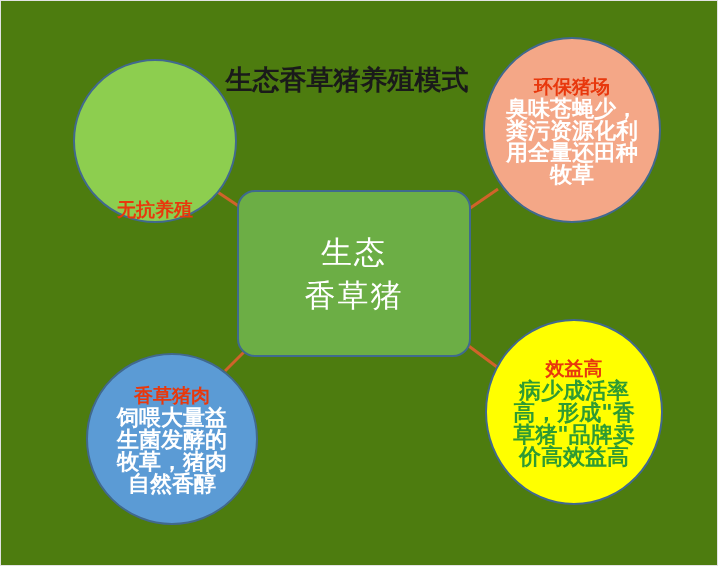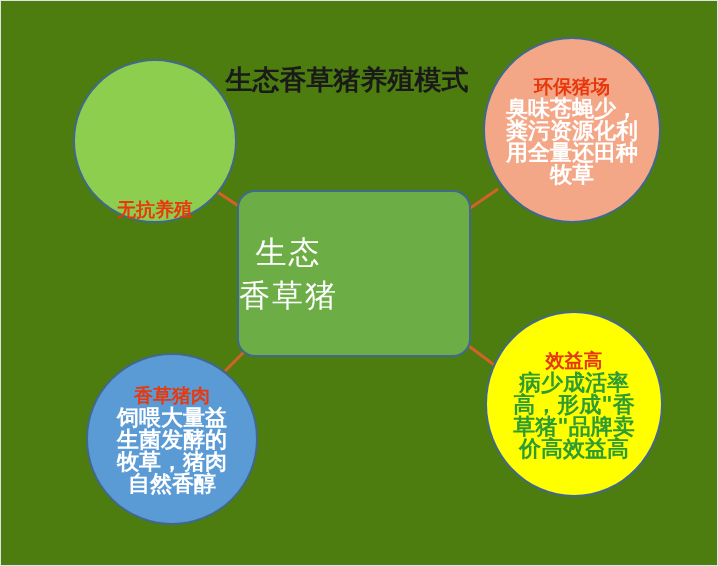--- a/index.html
+++ b/index.html
@@ -51,20 +51,21 @@
     top: 189px;
     width: 234px;
     height: 167px;
     background: #6CAE45;
     border: 2px solid #3F6A8E;
     border-radius: 18px;
     box-sizing: border-box;
     z-index: 4;
     display: flex;
     align-items: center;
+    justify-content: center;
   }
   .center-label {
     color: #ffffff;
     font-size: 31px;
     line-height: 43px;
     text-align: center;
     font-family: "DejaVu Serif", "Liberation Serif", serif;
     white-space: pre-line;
     letter-spacing: 2px;
   }
@@ -110,21 +111,21 @@
   
   #bubble-eco-farm {
     left: 482px; top: 36px;  width: 178px; height: 186px;
     background: #F4A787;
   }
   #bubble-eco-farm .b-title { color: #E8380D; }
   #bubble-eco-farm .b-body  { color: #ffffff; }
 
   
   #bubble-high-benefit {
-    left: 484px; top: 310px; width: 178px; height: 186px;
+    left: 484px; top: 318px; width: 178px; height: 186px;
     background: #FFFF00;
   }
   #bubble-high-benefit .b-title { color: #E8380D; }
   #bubble-high-benefit .b-body  { color: #2E9B33; }
 
   
   #bubble-herbal-pork {
     left: 85px;  top: 352px; width: 172px; height: 172px;
     background: #5B9BD5;
   }

